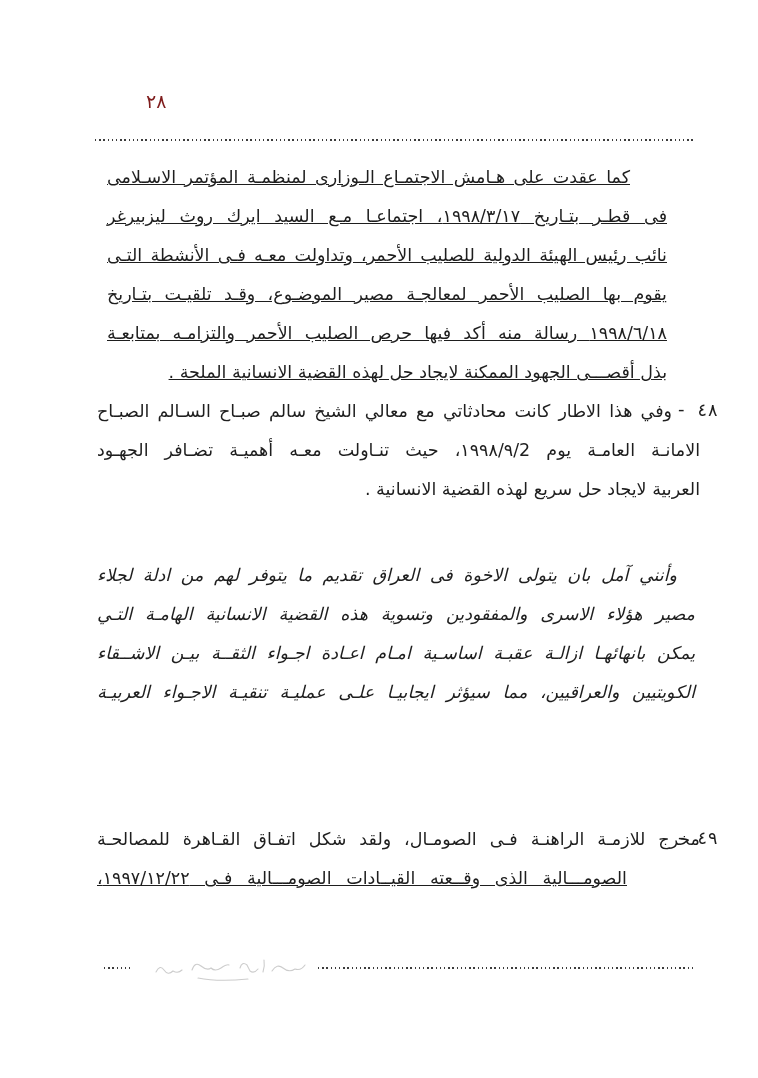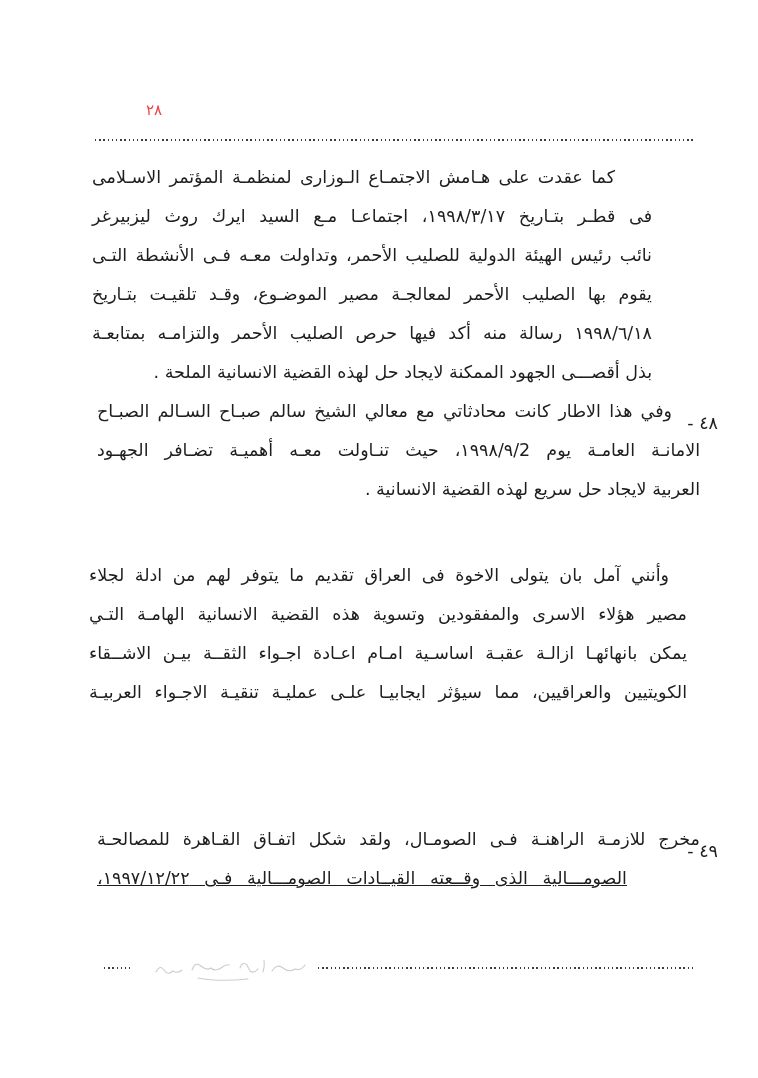--- a/index.html
+++ b/index.html
@@ -9,22 +9,22 @@
   }
   .page{
     position:relative;
     width:758px;height:1078px;
     margin:0 auto;
     background:#ffffff;
     color:#222;
     overflow:hidden;
   }
   .page-number{
-    position:absolute;top:101px;left:146px;
-    font-size:15px;letter-spacing:7px;color:#ef4444;
+    position:absolute;top:90px;left:146px;
+    font-size:19px;letter-spacing:7px;color:#7f1d1d;
     direction:ltr;
   }
   .rule{
     position:absolute;height:2px;
     background-image:repeating-linear-gradient(to right,#3c3c3c 0px,#3c3c3c 1.4px,transparent 1.4px,transparent 4.2px);
   }
   .rule-top{top:139px;left:95px;width:599px;}
   .rule-bottom-short{top:967px;left:104px;width:26px;}
   .rule-bottom-long{top:967px;left:318px;width:376px;}
   .para{
@@ -34,34 +34,35 @@
     color:#1e1e1e;
   }
   .line{
     line-height:39px;
     text-align:justify;
     text-align-last:justify;
   }
   .line.end{
     text-align-last:right;
   }
-  .p1{top:158px;left:92px;width:560px;}
+  .p1{top:158px;left:107px;width:560px;text-decoration:underline;}
   .p1 .l0{padding-right:37px;}
   .p48{top:392px;left:97px;width:603px;}
   .p48 .l0{padding-right:28px;}
-  .p48b{top:556px;left:89px;width:598px;}
+  .p48b{top:556px;left:97px;width:598px;font-style:italic;}
   .p48b .l0{padding-right:18px;}
   .p49{top:820px;left:97px;width:603px;}
   .p49 .l0{padding-right:28px;}
   .p49 .l2{padding-right:73px;text-decoration:underline;}
   .para-num{
     position:absolute;
-    top:12px;right:-18px;
+    top:0;right:-18px;
     line-height:39px;
     white-space:nowrap;
+    font-family:Liberation Mono, monospace;
   }
   .section-heading{
     position:absolute;
     top:774px;right:106px;
     direction:rtl;
     font-size:17.5px;color:#1e1e1e;
   }
   .heading-underline{
     display:inline-block;
     padding-bottom:2px;

